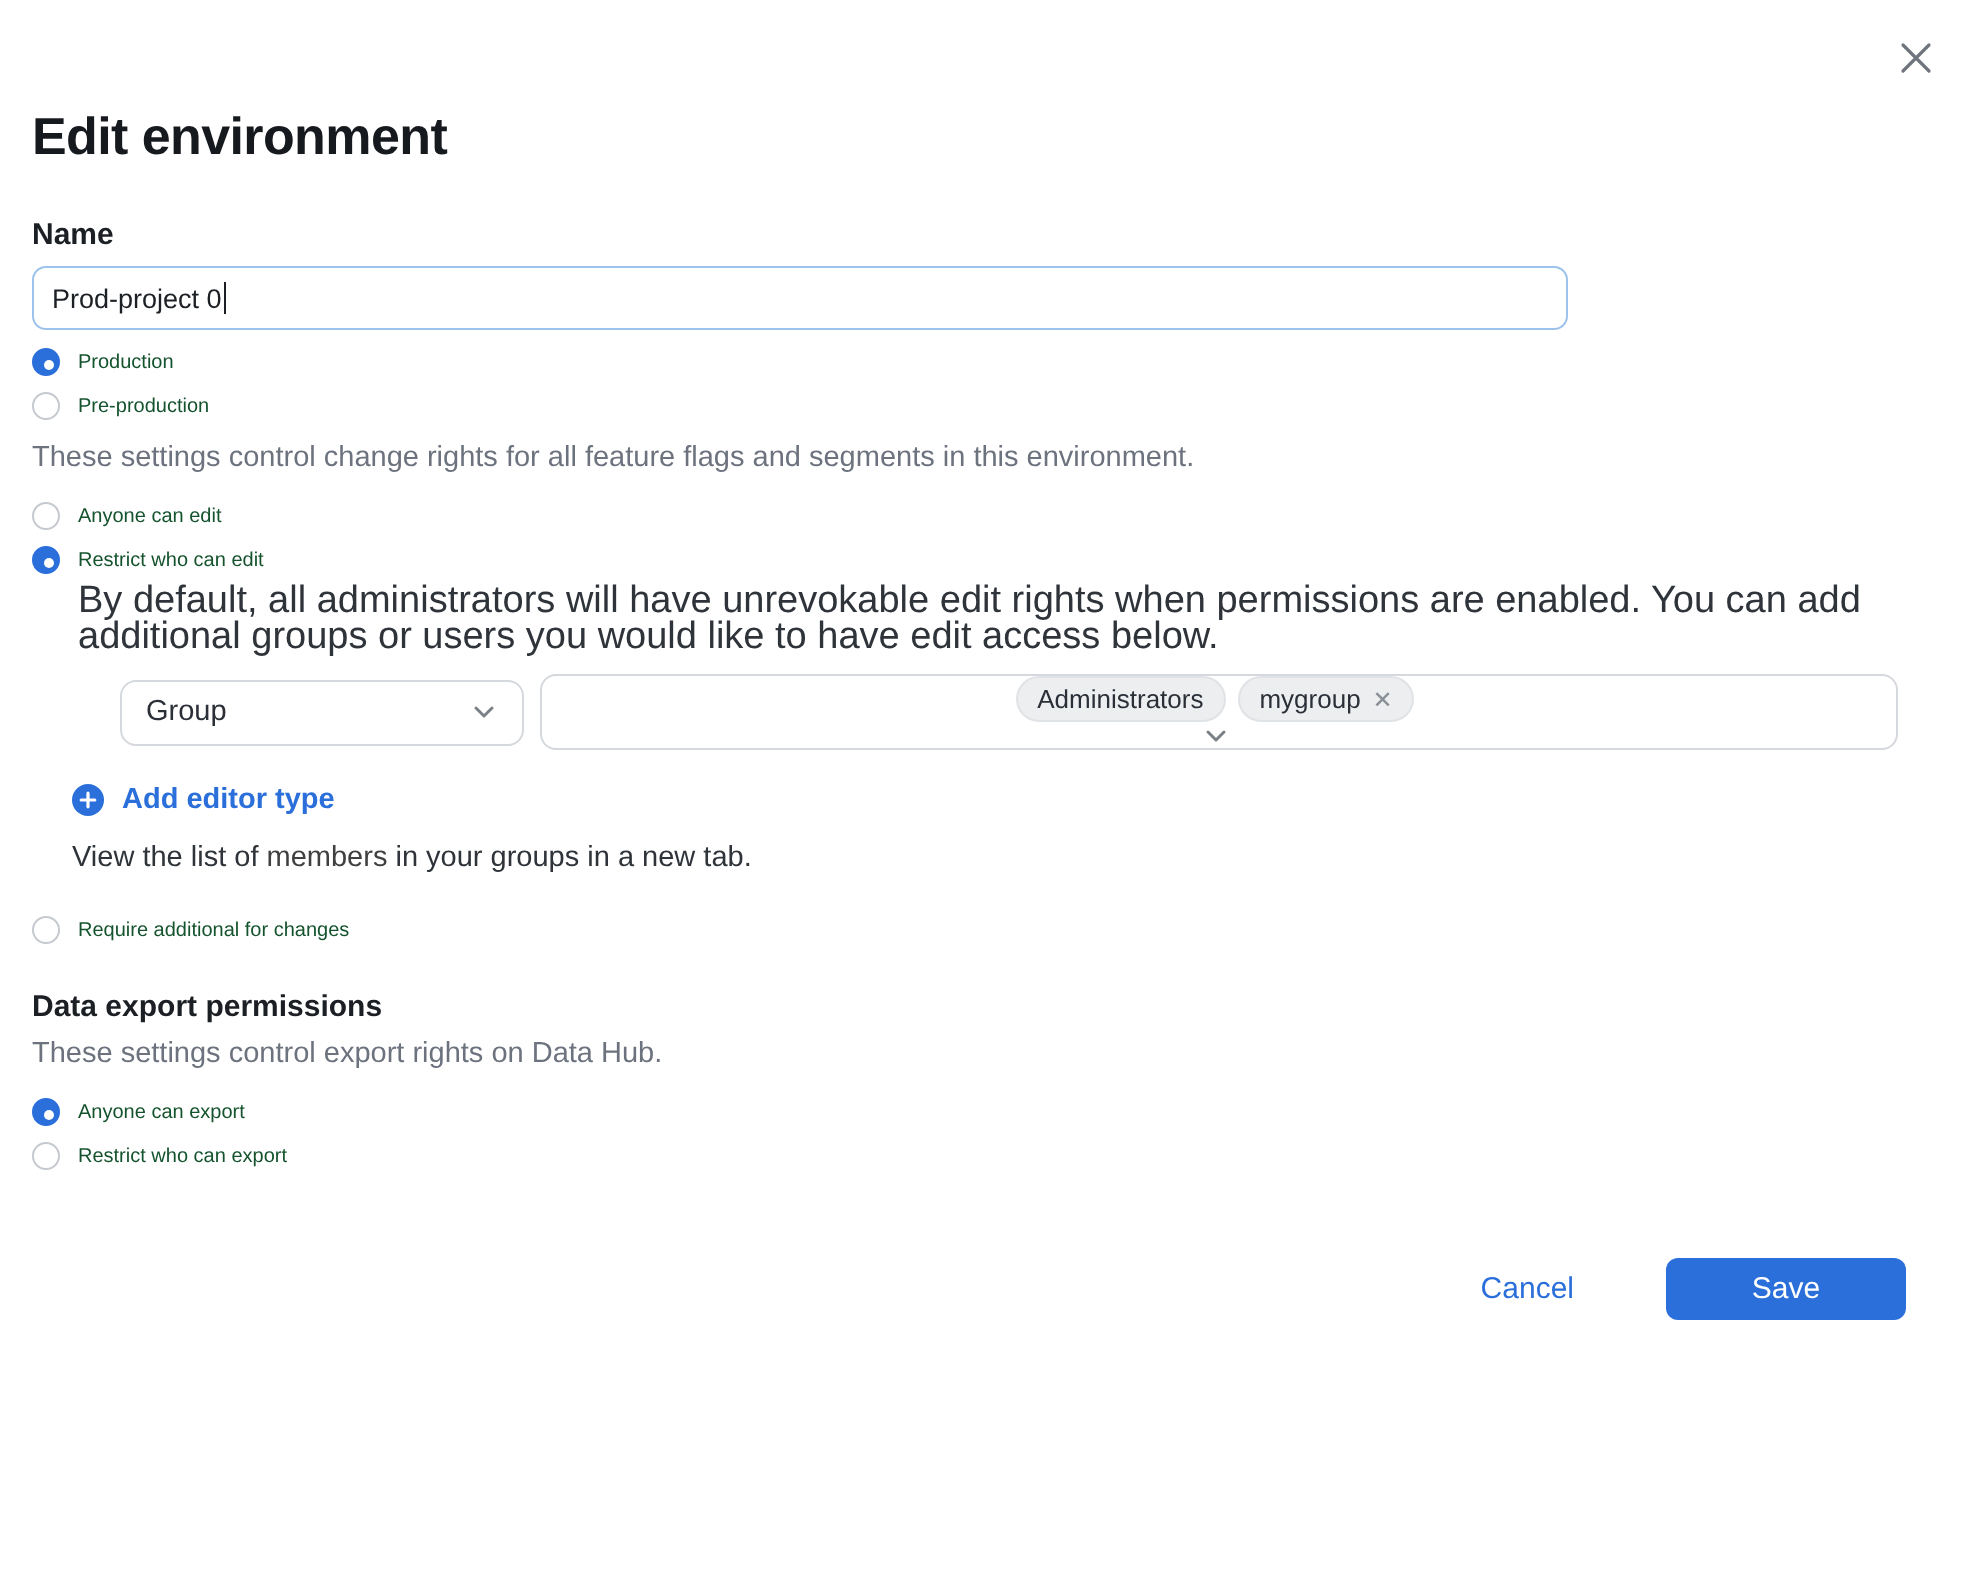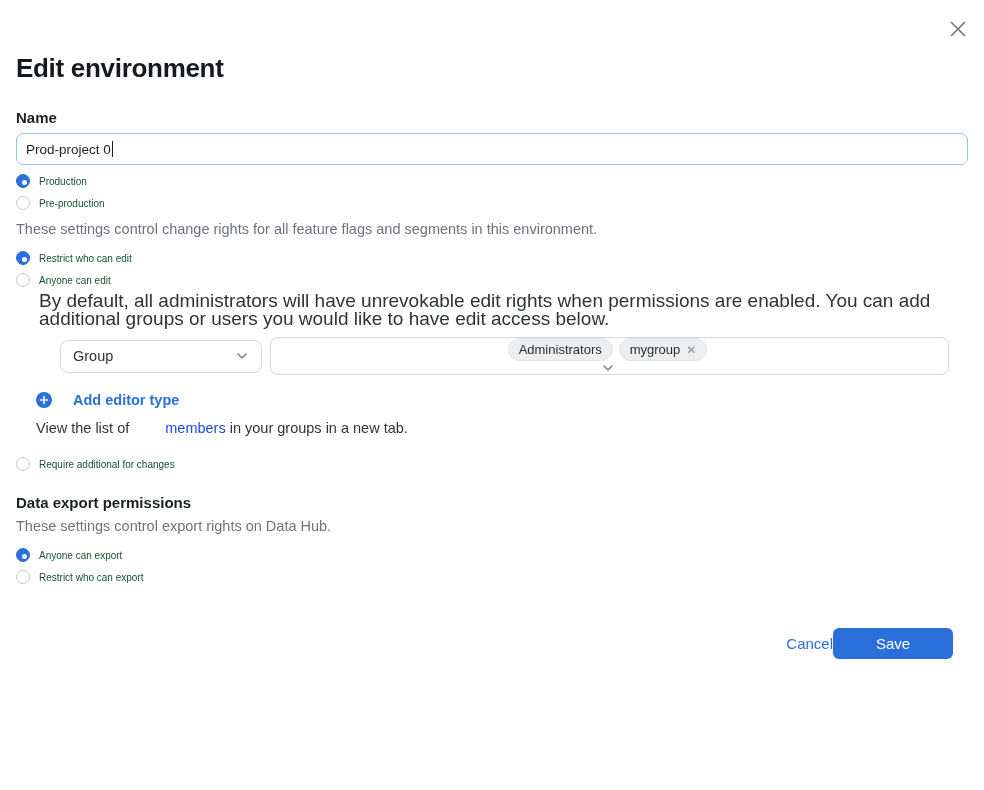--- a/index.html
+++ b/index.html
@@ -46,21 +46,21 @@
     color: #1c2025;
   }
   .section-label {
     font-size: 15px;
     line-height: 17px;
     font-weight: 700;
     color: #1c2025;
   }
   .text-input {
     margin-top: 7px;
-    width: 952px;
+    width: 768px;
     height: 32px;
     border: 1px solid #9cc3ec;
     border-radius: 7px;
     background: #ffffff;
     display: flex;
     align-items: center;
     padding: 0 9px;
     font-size: 13.5px;
     color: #1c2025;
     cursor: text;
@@ -176,49 +176,49 @@
     font-size: 12px;
     color: #8a9097;
     cursor: pointer;
     line-height: 1;
   }
 
   .add-editor {
     margin: 17px 0 0 20px;
     display: inline-flex;
     align-items: center;
-    gap: 21px;
+    gap: 9px;
     text-decoration: none;
     cursor: pointer;
   }
   .add-editor-label {
     font-size: 14.5px;
     font-weight: 700;
     color: #2b6fdb;
   }
   .members-note {
     margin: 7px 0 0 20px;
     font-size: 14.5px;
     line-height: 18px;
     color: #2f343a;
   }
   .link-inline {
-    color: #1d4ed8;
+    color: #404040;
     text-decoration: none;
     cursor: pointer;
-    margin-left: 32px;
   }
   .mt-require { margin-top: 16px; }
 
   .footer {
     margin-top: 40px;
     padding-right: 15px;
     display: flex;
     align-items: center;
     justify-content: flex-end;
+    gap: 46px;
   }
   .cancel-link {
     background: none;
     border: none;
     font-family: inherit;
     font-size: 15px;
     color: #2b6fdb;
     cursor: pointer;
   }
   .save-btn {
@@ -264,26 +264,26 @@
       <div class="radio-row">
         <span class="radio-circle"></span>
         <span class="radio-label">Pre-production</span>
       </div>
     </div>
 
     <div class="section-desc">These settings control change rights for all feature flags and segments in this environment.</div>
 
     <div class="radio-group">
       <div class="radio-row">
+        <span class="radio-circle"></span>
+        <span class="radio-label">Anyone can edit</span>
+      </div>
+      <div class="radio-row">
         <span class="radio-circle selected"></span>
         <span class="radio-label">Restrict who can edit</span>
-      </div>
-      <div class="radio-row">
-        <span class="radio-circle"></span>
-        <span class="radio-label">Anyone can edit</span>
       </div>
       <div class="restrict-note">By default, all administrators will have unrevokable edit rights when permissions are enabled. You can add additional groups or users you would like to have edit access below.</div>
 
       <div class="selects-row">
         <div class="select-box">
           <span>Group</span>
           <span style="display:flex;">
             <svg width="14" height="14" viewBox="0 0 14 14">
               <path d="M3 5 l4 4 4 -4" fill="none" stroke="#7a8087" stroke-width="1.5" stroke-linecap="round" stroke-linejoin="round"></path>
             </svg>

